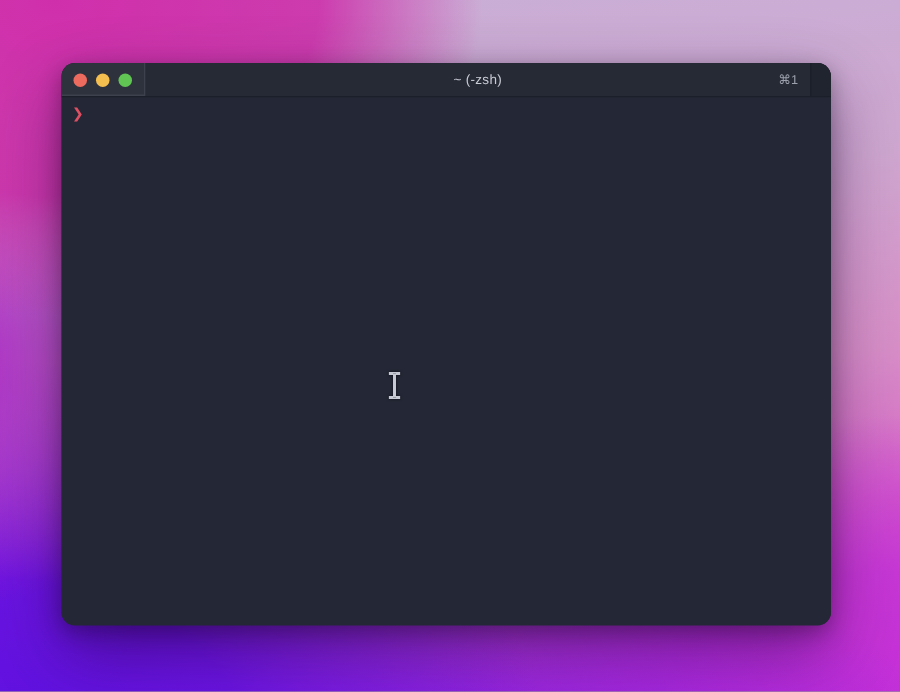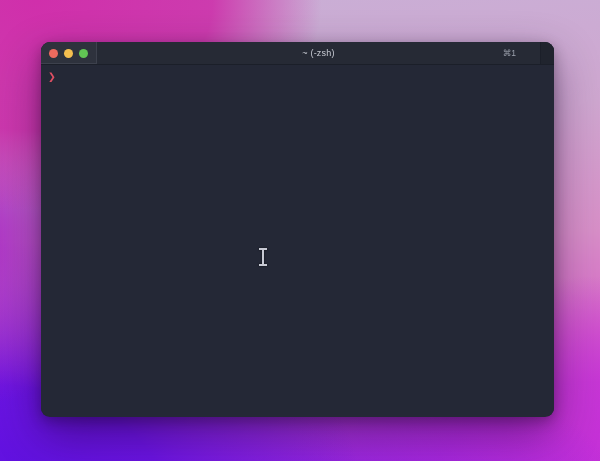--- a/index.html
+++ b/index.html
@@ -37,21 +37,20 @@
   .window{
     position:absolute;left:41px;top:42px;width:513px;height:375px;
     border-radius:9px;overflow:hidden;
     background:var(--terminal-bg);
     box-shadow:0 18px 45px rgba(30,0,55,.45), 0 4px 14px rgba(0,0,0,.3);
   }
   .tabbar{
     display:flex;align-items:stretch;height:23px;
     background:var(--tab-bg);
     border-bottom:1px solid var(--tabbar-divider);
-    gap:16px;
   }
   .controls-box{
     width:56px;flex:0 0 56px;display:flex;align-items:center;justify-content:center;gap:6px;
     background:var(--controls-bg);
     border-right:1px solid var(--controls-border);
     box-shadow:inset 0 -1px 0 var(--controls-border);
   }
   .light{width:9px;height:9px;border-radius:50%;border:none;padding:0;cursor:pointer;}
   .light.red{background:var(--light-red);}
   .light.yellow{background:var(--light-yellow);}

